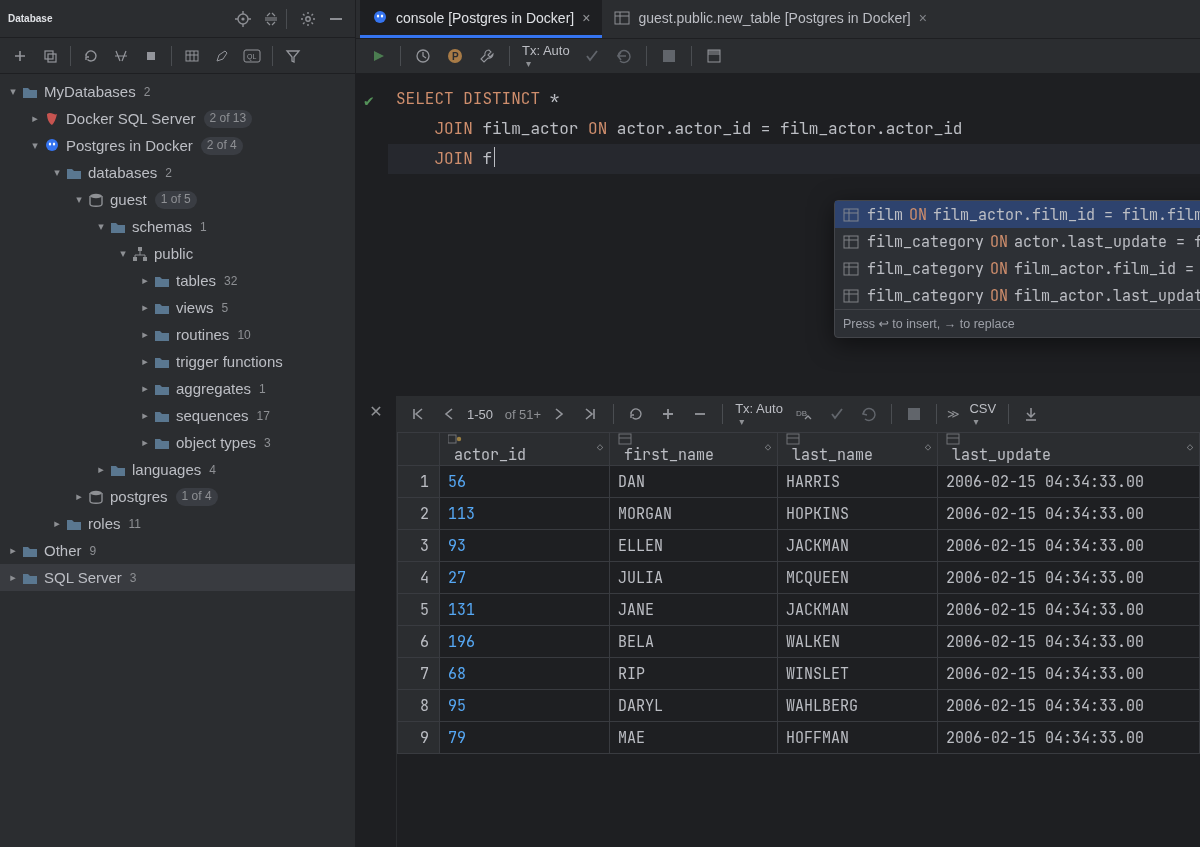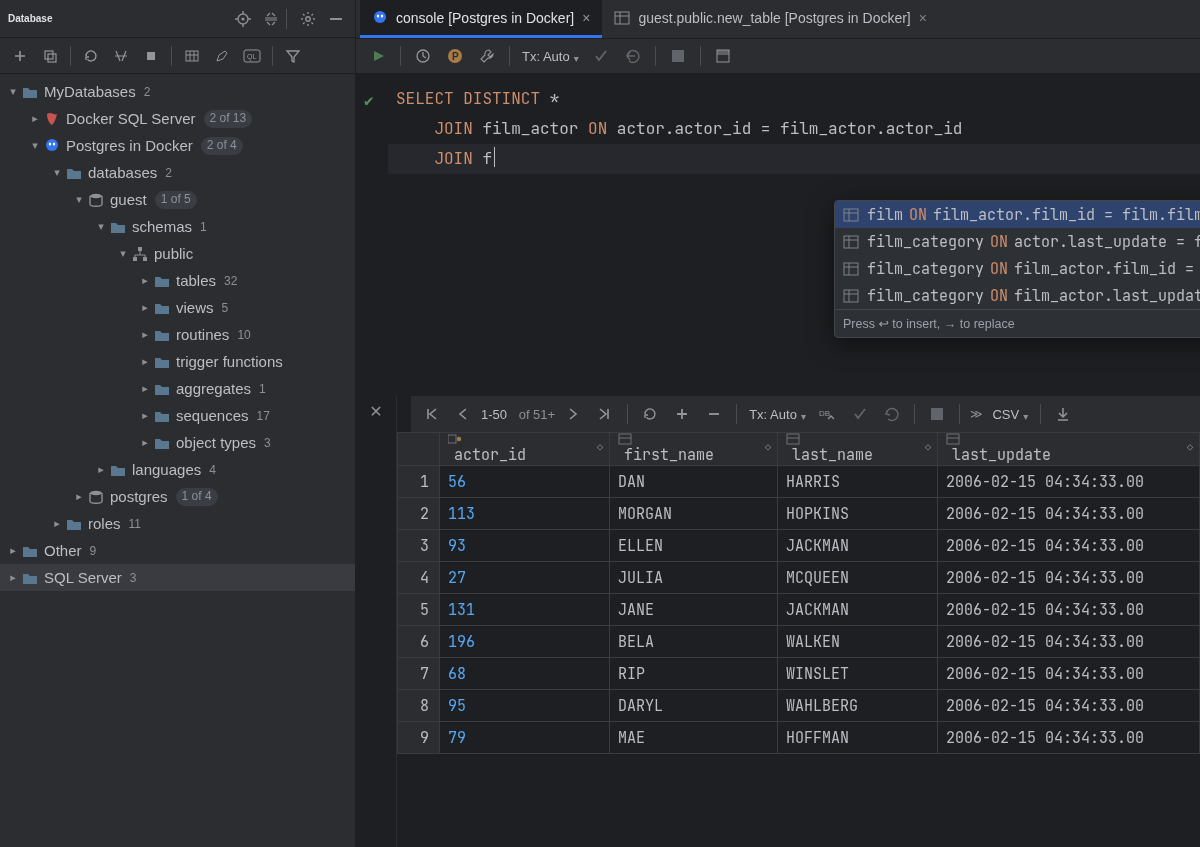--- a/index.html
+++ b/index.html
@@ -25,21 +25,21 @@
 
   
   .main { flex:1; display:flex; flex-direction:column; background:#1e1f22; }
 
   .tabs { height:38px; display:flex; align-items:stretch; background:#2b2d30; padding-left:4px;}
   .tab { display:flex; align-items:center; padding:8px 12px; gap:8px; color:#bcbec4; font-size:14px; border-bottom:3px solid transparent;}
   .tab.active { border-bottom-color:#3574f0; background:#1e1f22; color:#dfe1e5;}
   .tab .close { font-size:14px; opacity:.6; }
 
   .ed-toolbar { height:36px; background:#2b2d30; border-top:1px solid #1e1f22; border-bottom:1px solid #1e1f22; display:flex; align-items:center; padding:0 8px; gap:4px;}
-  .txlabel{ color:#bcbec4; font-size:13px; padding:0 4px; display:flex; align-items:flex-end;}
+  .txlabel{ color:#bcbec4; font-size:13px; padding:0 4px; display:flex; align-items:flex-start;flex-direction:column;}
   .txlabel .chev{ font-size:10px; margin-left:4px; color:#8e9094;}
 
   .editor { position:relative; background:#1e1f22; height:322px; padding:10px 0 0 32px; font-family:"JetBrains Mono","Consolas",monospace; font-size:16px; line-height:30px;}
   .gutter-check{ position:absolute; left:8px; top:12px; color:#549159; font-weight:bold;}
   .code-line{ white-space:pre; padding-left:8px;}
   .kw{ color:#cf8e6d;}
   .id{ color:#bcbec4;}
   .punct{ color:#bcbec4;}
   .cursor-line{ background:#26282e;}
   .caret{ border-left:1px solid #bcbec4; margin-left:2px; display:inline-block; height:20px; vertical-align:-3px;}
@@ -53,21 +53,21 @@
   .comp-row.sel{ background:#2e436e; }
   .comp-row .ic{ width:18px; opacity:.85;}
   .comp-row .nm{ color:#bcbec4;}
   .comp-row .on{ color:#cf8e6d;}
   .comp-hint{ height:28px; display:flex; align-items:center; padding:0 8px; font-size:12.5px; color:#9da0a8; border-top:1px solid #43454a; justify-content:space-between; font-family:"Segoe UI",Arial,sans-serif;}
 
   
   .results { flex:1; display:flex; background:#1e1f22;}
   .res-close{ width:40px; padding-top:6px; text-align:center; color:#8e9094; font-size:16px;}
   .res-body{ flex:1; display:flex; flex-direction:column; border-left:1px solid #2b2d30;}
-  .res-toolbar{ height:36px; display:flex; align-items:center; padding:0 6px; gap:4px; background:#2b2d30;margin-left:14px;}
+  .res-toolbar{ height:36px; display:flex; align-items:center; padding:0 6px; gap:4px; background:#2b2d30;}
   .pager{ color:#bcbec4; font-size:13px;}
   .grid{ flex:1; overflow:hidden; font-family:"JetBrains Mono",monospace; font-size:15px;}
   .grid table{ border-collapse:collapse; width:100%;}
   .grid th, .grid td{ border:1px solid #393b40; height:32px; padding:0 8px; text-align:left; white-space:nowrap;}
   .grid th{ background:#2b2d30; font-weight:normal; color:#bcbec4; position:relative;}
   .grid td.rownum{ background:#2b2d30; text-align:right; color:#bcbec4; width:40px; padding-right:10px;}
   .grid td.num{ text-align:left; color:#56a8f5;}
   .grid th .colic{ margin-right:6px; opacity:.7; font-size:12px;}
   .grid th .sort{ position:absolute; right:6px; top:8px; font-size:10px; color:#8e9094;}
 

